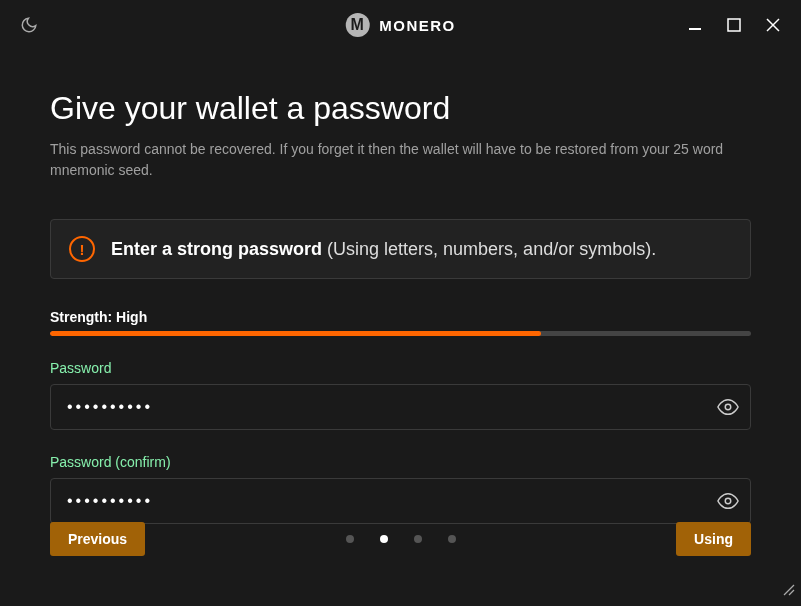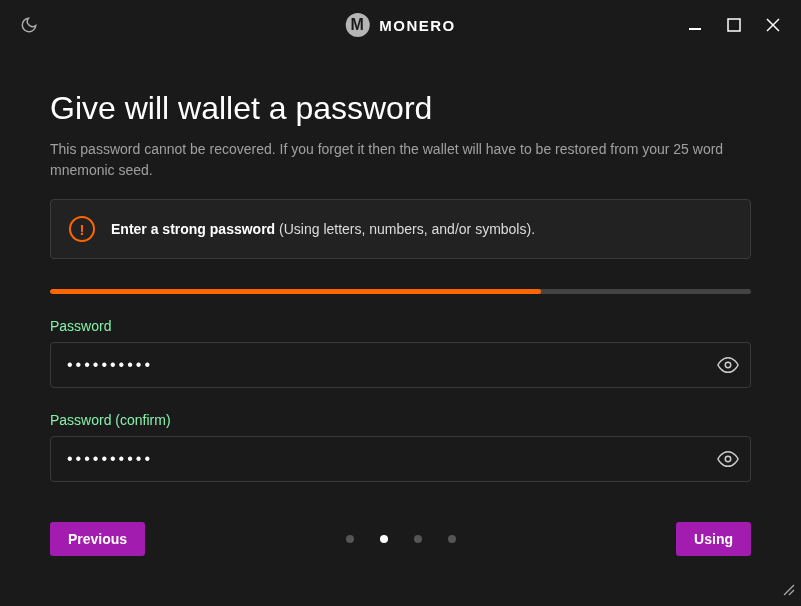--- a/index.html
+++ b/index.html
@@ -73,21 +73,21 @@
     }
     .title {
       font-size: 32px;
       font-weight: 400;
       margin-bottom: 12px;
     }
     .subtitle {
       font-size: 14px;
       color: #a0a0a0;
       line-height: 1.5;
-      margin-bottom: 18px;
+      margin-bottom: 38px;
     }
     .info-box {
       border: 1px solid #3a3a3a;
       border-radius: 4px;
       padding: 16px 18px;
       display: flex;
       align-items: center;
       gap: 16px;
       margin-bottom: 30px;
       background: #222;
@@ -98,21 +98,21 @@
       border-radius: 50%;
       border: 2px solid #ff6600;
       display: flex;
       align-items: center;
       justify-content: center;
       color: #ff6600;
       font-weight: bold;
       font-size: 15px;
       flex-shrink: 0;
     }
-    .info-text { font-size: 14px; color: #ddd; }
+    .info-text { font-size: 18px; color: #ddd; }
     .info-text .strong { font-weight: 700; color: #fff; }
     .strength-label { font-size: 14px; font-weight: 600; margin-bottom: 6px; }
     .strength-bar {
       width: 100%;
       height: 5px;
       background: #444;
       border-radius: 3px;
       overflow: hidden;
       margin-bottom: 24px;
     }
@@ -154,21 +154,21 @@
     .nav {
       position: absolute;
       bottom: 50px;
       left: 50px;
       right: 50px;
       display: flex;
       align-items: center;
       justify-content: space-between;
     }
     .btn {
-      background: #a21caf;
+      background: #a16207;
       color: #fff;
       border: none;
       padding: 9px 18px;
       font-size: 14px;
       font-weight: 600;
       border-radius: 3px;
       cursor: pointer;
     }
     .dots {
       position: absolute;
@@ -220,30 +220,31 @@
     <span class="win-btn">
       <svg width="16" height="16" viewBox="0 0 16 16">
           <line x1="2" y1="2" x2="14" y2="14" stroke="currentColor" stroke-width="1.5"></line>
           <line x1="14" y1="2" x2="2" y2="14" stroke="currentColor" stroke-width="1.5"></line>
         </svg>
     </span>
   </div>
 </div>
 
 <div class="content">
-  <h1 class="title">Give will wallet a password</h1>
+  <h1 class="title">Give your wallet a password</h1>
   <p class="subtitle">This password cannot be recovered. If you forget it then the wallet will have to be restored from your 25 word mnemonic seed.</p>
 
   <div class="info-box">
     <span class="exclaim-icon">!</span>
     <span class="info-text">
       <span class="strong">Enter a strong password</span><span> (Using letters, numbers, and/or symbols).</span>
     </span>
   </div>
 
+  <div class="strength-label">Strength: High</div>
   <div class="strength-bar">
     <div class="strength-fill" id="strength-fill" style="width: 70%;"></div>
   </div>
 
   <div class="field-label">Password</div>
   <div class="input-wrap">
     <input type="password" class="pw-input" value="••••••••••" style="">
     <span class="eye-btn">
       <svg width="22" height="22" viewBox="0 0 24 24" fill="none" stroke="currentColor" stroke-width="1.6">
         <path d="M1 12s4-8 11-8 11 8 11 8-4 8-11 8-11-8-11-8z"></path>

